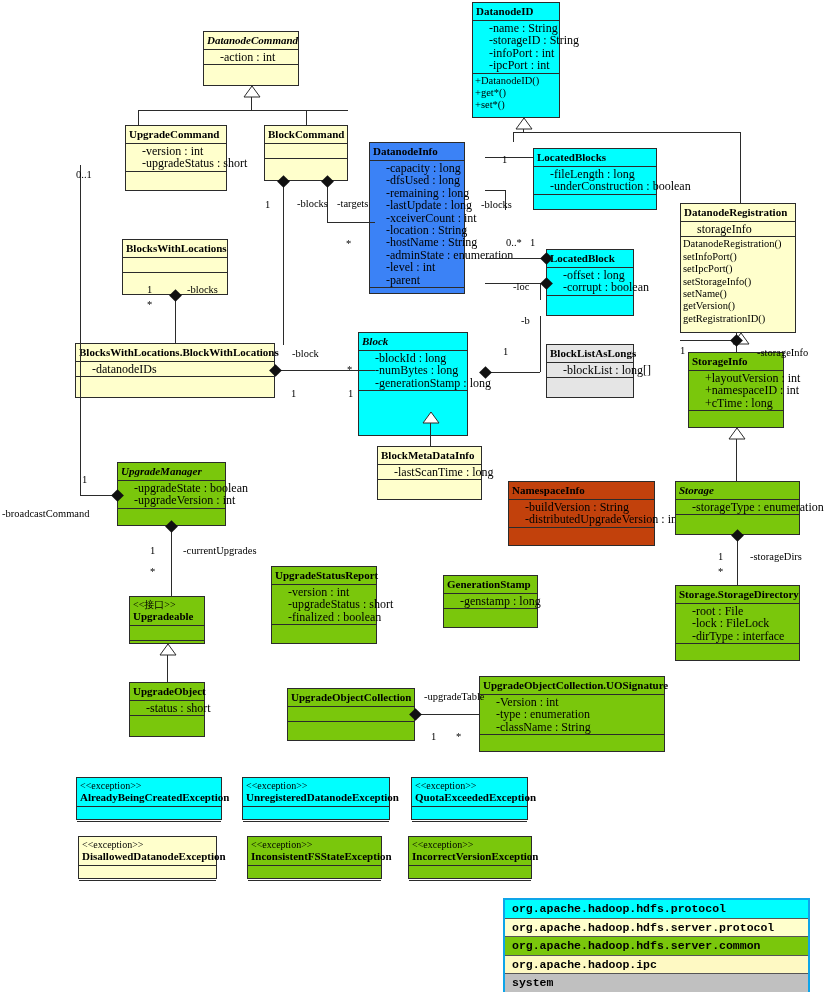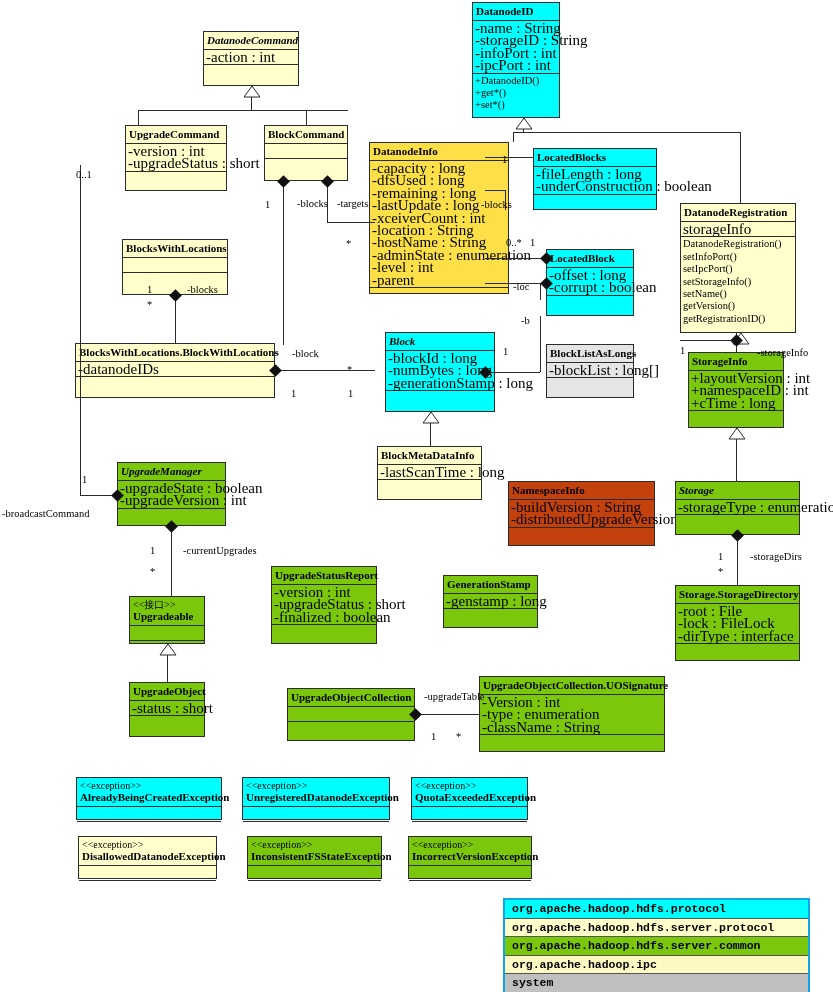--- a/index.html
+++ b/index.html
@@ -7,21 +7,21 @@
        font-family:"Liberation Serif", serif;}
   #canvas{position:absolute;left:0;top:0;width:833px;height:992px;overflow:hidden;}
 
   
   .cls{position:absolute;border:1px solid #2b2b2b;box-sizing:border-box;
        background:#ffffcc;}
   .cls .nm{text-align:left;font-weight:bold;font-size:11px;line-height:13px;
            padding:2px 3px;border-bottom:1px solid #2b2b2b;color:#000;}
   .cls .nm.ital{font-style:italic;}
   .cls .stereo{display:block;font-weight:normal;font-size:10px;line-height:11px;}
-  .cls .attrs{font-size:15px;line-height:12.4px;padding:1px 2px;
+  .cls .attrs{font-size:12px;line-height:12.4px;padding:1px 16px;
               border-bottom:1px solid #2b2b2b;color:#000;}
   .cls .ops{font-size:10.5px;line-height:12.4px;padding:1px 2px;color:#000;}
   .cls .attrs.empty,.cls .ops.empty{min-height:12px;}
   .cls .attrs div,.cls .ops div{white-space:nowrap;}
 
   
   .ln{position:absolute;background:#2b2b2b;}
   .lnh{height:1px;}
   .lnv{width:1px;}
 
@@ -73,21 +73,21 @@
         <div>-version : int</div>
         <div>-upgradeStatus : short</div>
       </div>
       <div class="ops empty"></div>
     </div>
     <div class="cls" style="left: 264px; top: 125px; width: 84px; height: 56px; background: rgb(255, 255, 204);">
       <div class="nm">BlockCommand</div>
       <div class="attrs empty"></div>
       <div class="ops empty"></div>
     </div>
-    <div class="cls" style="left: 369px; top: 142px; width: 140px; height: 152px; background: #fde047;">
+    <div class="cls" style="left: 369px; top: 142px; width: 96px; height: 152px; background: #3b82f6;">
       <div class="nm">DatanodeInfo</div>
       <div class="attrs">
         <div>-capacity : long</div>
         <div>-dfsUsed : long</div>
         <div>-remaining : long</div>
         <div>-lastUpdate : long</div>
         <div>-xceiverCount : int</div>
         <div>-location : String</div>
         <div>-hostName : String</div>
         <div>-adminState : enumeration</div>
@@ -132,21 +132,21 @@
       </div>
       <div class="ops empty"></div>
     </div>
     <div class="cls" style="left: 75px; top: 343px; width: 200px; height: 55px; background: rgb(255, 255, 204);">
       <div class="nm">BlocksWithLocations.BlockWithLocations</div>
       <div class="attrs">
         <div>-datanodeIDs</div>
       </div>
       <div class="ops empty"></div>
     </div>
-    <div class="cls" style="left: 385px; top: 332px; width: 110px; height: 80px; background: rgb(0, 255, 255);">
+    <div class="cls" style="left: 358px; top: 332px; width: 110px; height: 104px; background: rgb(0, 255, 255);">
       <div class="nm ital">Block</div>
       <div class="attrs">
         <div>-blockId : long</div>
         <div>-numBytes : long</div>
         <div>-generationStamp : long</div>
       </div>
       <div class="ops empty"></div>
     </div>
     <div class="cls" style="left: 546px; top: 344px; width: 88px; height: 54px; background: #e5e5e5;">
       <div class="nm">BlockListAsLongs</div>

